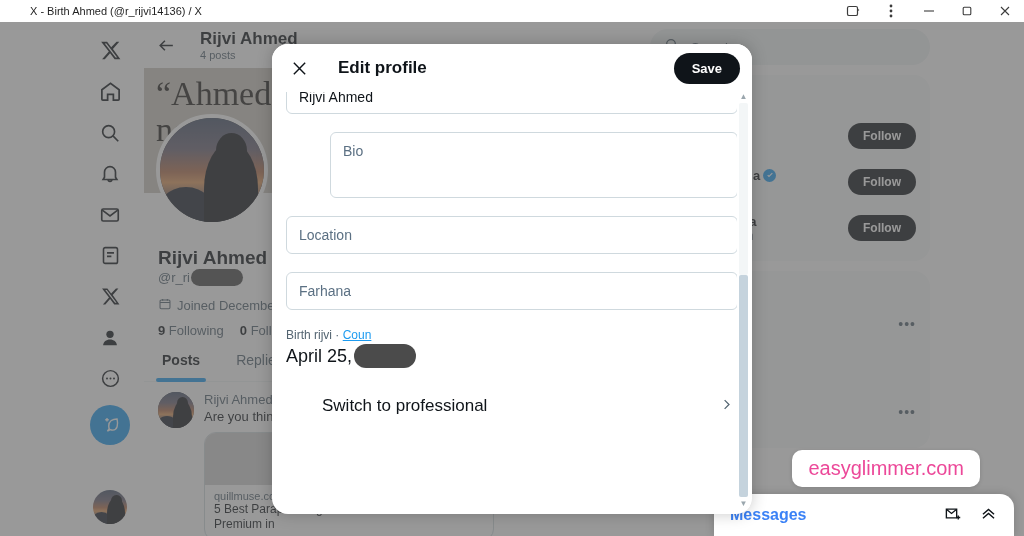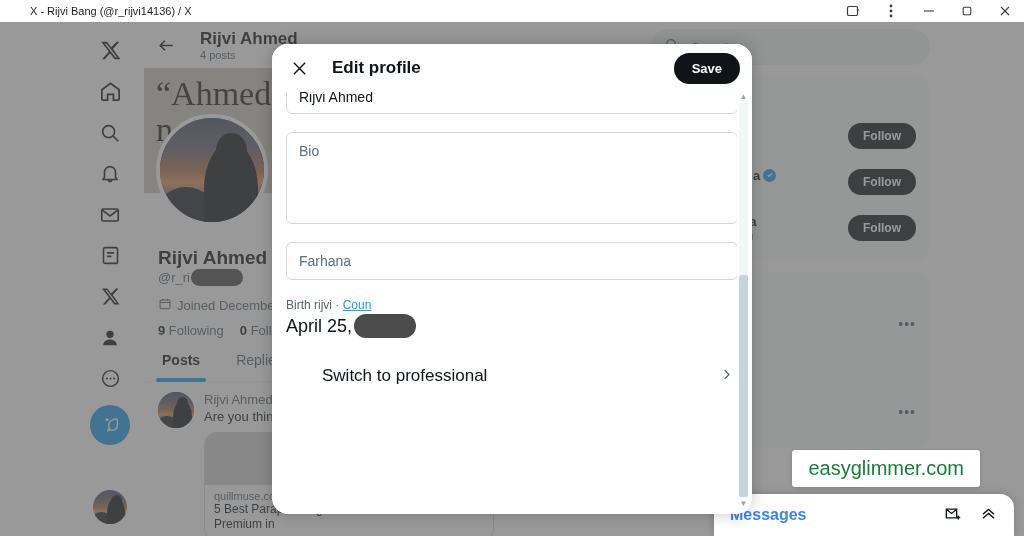--- a/index.html
+++ b/index.html
@@ -186,50 +186,50 @@
     box-shadow: 0 0 10px rgba(0,0,0,0.18);
     display: flex; align-items: center; justify-content: space-between;
     padding: 0 16px; z-index: 45;
   }
   .msg-title { font-size: 16px; font-weight: bold; color: #3b82f6; }
   .msg-actions { display: flex; gap: 16px; color: #0f1419; }
 
   
   .watermark {
     position: absolute; right: 44px; top: 450px; z-index: 60;
-    background: #ffffff; border-radius: 3px; padding: 7px 16px;
-    font-size: 20px; color: #15803d; box-shadow: 0 1px 4px rgba(0,0,0,0.14);
+    background: #ffffff; border-radius: 10px; padding: 7px 16px;
+    font-size: 20px; color: #ec4899; box-shadow: 0 1px 4px rgba(0,0,0,0.14);
     white-space: nowrap;
   }
 
   
   .modal {
     position: absolute; left: 272px; top: 44px; width: 480px; height: 470px;
     background: #ffffff; border-radius: 16px; z-index: 50;
     box-shadow: 0 0 16px rgba(0,0,0,0.22); overflow: hidden;
   }
   .modal-head {
-    height: 48px; display: flex; align-items: center; padding: 0 12px; gap: 18px;
+    height: 48px; display: flex; align-items: center; padding: 0 12px; gap: 24px;
     background: #fff; position: relative; z-index: 3;
   }
   .modal-x { width: 30px; height: 30px; display: flex; align-items: center; justify-content: center; color: #0f1419; }
   .modal-title { font-size: 17px; font-weight: bold; color: #0f1419; flex: 1; }
   .save-btn {
     background: #0f1419; color: #fff; font-size: 13px; font-weight: bold;
     border-radius: 17px; padding: 8px 18px;
   }
   .modal-scroll { position: relative; height: 422px; overflow: hidden; padding: 0 14px; }
   .field {
     border: 1px solid #cfd9de; border-radius: 6px; padding: 10px 12px;
     margin-bottom: 18px; background: #fff;
   }
   .field.name-field { margin-top: -14px; padding-bottom: 8px; }
   .field-val { font-size: 14px; color: #0f1419; }
   .field-ph { font-size: 14px; color: #5b7083; }
-  .field.bio { height: 92px; }
+  .field.bio { height: 66px; margin-left: 44px; }
   .birth-label { font-size: 12px; color: #536471; margin-bottom: 2px; }
   .birth-label a { color: #1d9bf0; }
   .birth-val { font-size: 18px; color: #0f1419; display: flex; align-items: center; }
   .switch-row {
     display: flex; align-items: center; justify-content: space-between;
     margin-top: 28px; padding-right: 4px;
   }
   .switch-txt { font-size: 17px; color: #0f1419; margin-left: 36px; }
   .chev { color: #536471; }
   .modal-sb {
@@ -240,21 +240,21 @@
   .modal-sb-track { position: absolute; top: 13px; bottom: 13px; left: 2px; right: 2px; }
   .modal-sb-thumb { position: absolute; top: 0; left: 0; right: 0; height: 172px; background: #f3f6f7; border-radius: 2px; }
   .modal-sb-thumb2 { position: absolute; top: 172px; left: 0; right: 0; bottom: 0; background: #c5d3dd; border-radius: 2px; }
 </style>
 </head>
 <body>
 
 <div id="root">
 
   <div class="browser-bar">
-    <div class="tab-title">X - Rijvi Bang (@r_rijvi14136) / X</div>
+    <div class="tab-title">X - Birth Ahmed (@r_rijvi14136) / X</div>
     <div class="win-controls">
       <div class="win-btn">
         <svg width="14" height="14" viewBox="0 0 14 14">
             <rect x="1.5" y="2.5" width="10" height="9" rx="1.6" fill="none" stroke="#3c3c3c" stroke-width="1.2"></rect>
             <path d="M11.5 6h1.6" stroke="#3c3c3c" stroke-width="1.2"></path>
           </svg>
       </div>
       <div class="win-btn">
         <svg width="4" height="16" viewBox="0 0 4 16">
             <circle cx="2" cy="3" r="1.4" fill="#3c3c3c"></circle>
@@ -540,20 +540,23 @@
     </div>
 
     <div class="modal-scroll">
       <div class="field name-field">
         <div class="field-val">Rijvi Ahmed</div>
       </div>
       <div class="field bio">
         <div class="field-ph">Bio</div>
       </div>
       <div class="field">
+        <div class="field-ph">Location</div>
+      </div>
+      <div class="field">
         <div class="field-ph">Farhana</div>
       </div>
 
       <div>
         <div class="birth-label">
           <span>Birth rijvi</span>
           <span>·</span>
           <a href="#">Coun</a>
         </div>
         <div class="birth-val">

